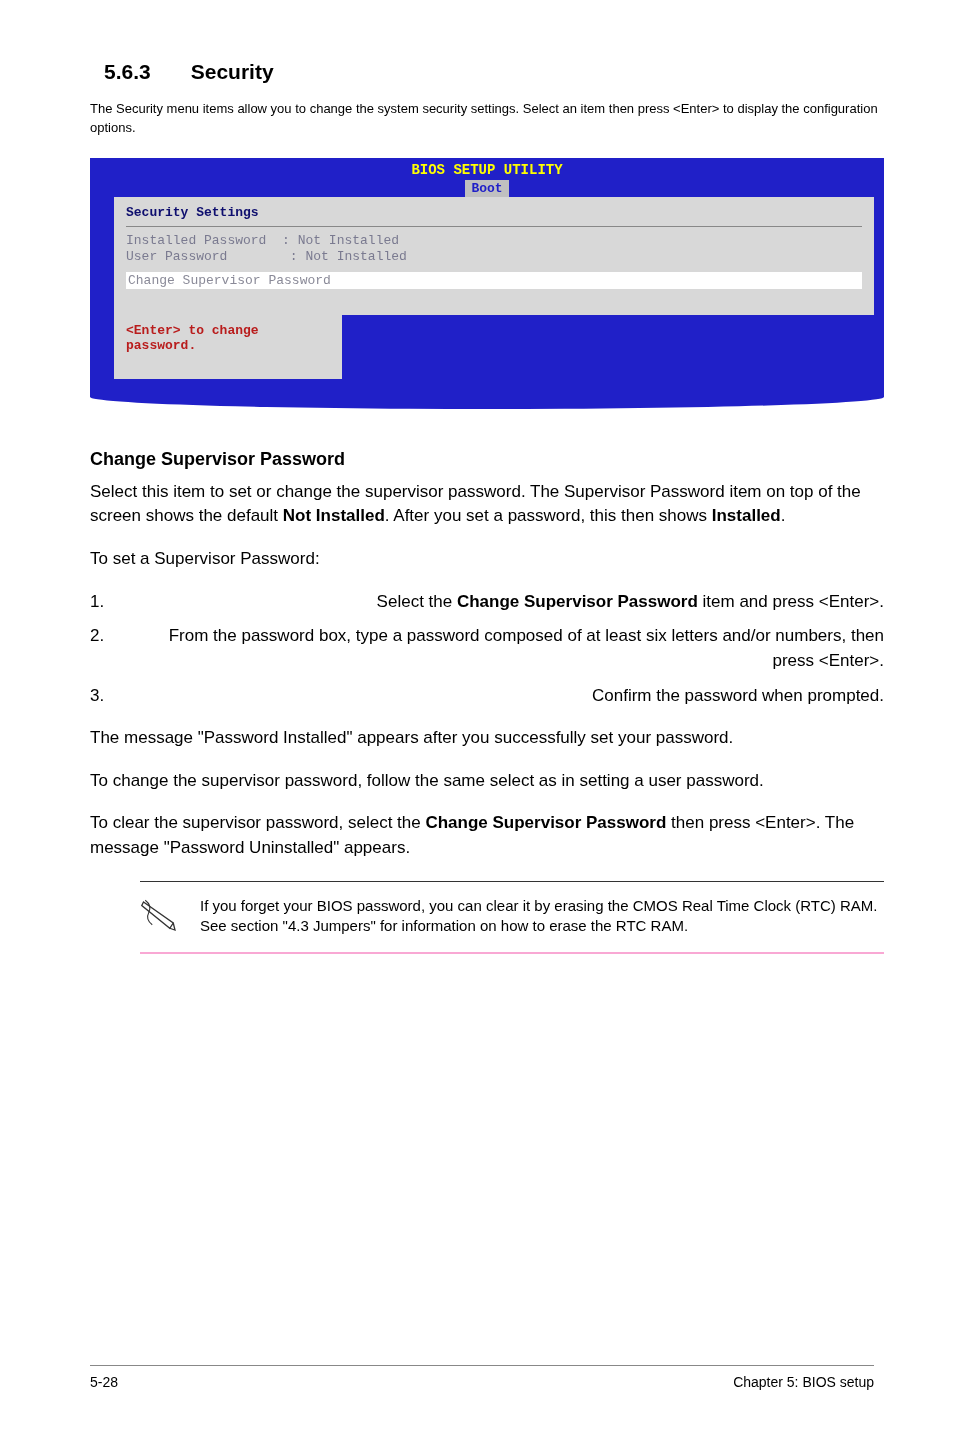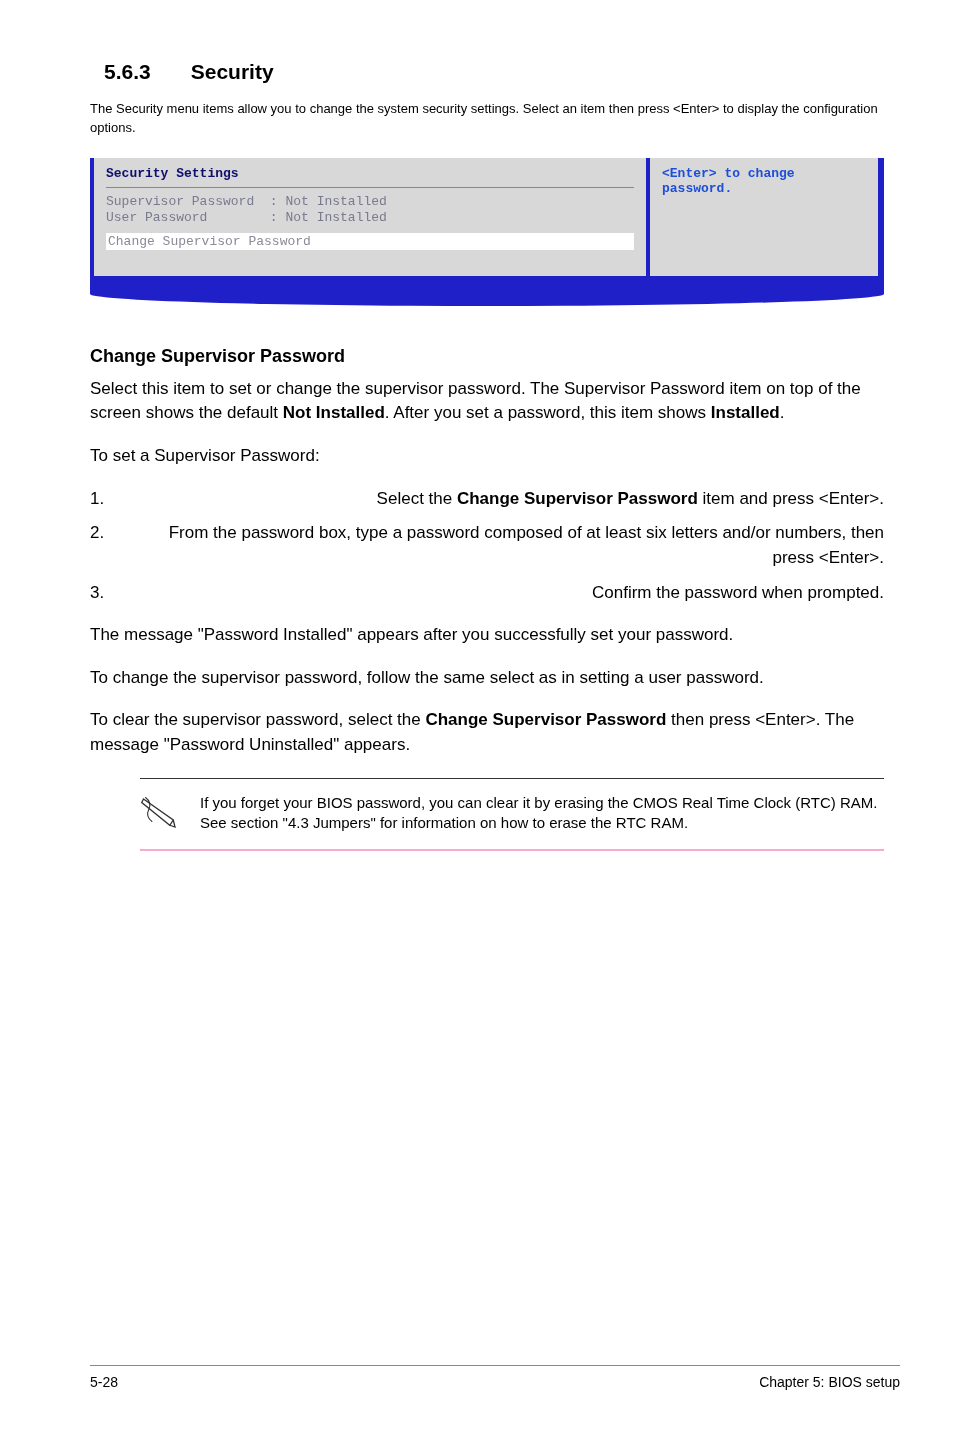--- a/index.html
+++ b/index.html
@@ -56,38 +56,39 @@
       color: #2020c8;
       font-family: 'Courier New', monospace;
       font-size: 13px;
       font-weight: bold;
       padding: 1px 6px;
       display: inline-block;
       margin-top: 1px;
     }
     .bios-body {
       display: flex;
-      padding: 0 6px 30px 4px;
+      padding: 0 6px 30px 24px;
+      flex-direction: column;
     }
     .bios-left {
       background: #d8d8d8;
       flex: 1;
       padding: 8px 12px 26px 12px;
       margin-right: 4px;
       font-family: 'Courier New', monospace;
       font-size: 13px;
       color: #1a1a8a;
     }
     .bios-right {
       background: #d8d8d8;
       width: 228px;
       padding: 8px 12px 26px 12px;
       font-family: 'Courier New', monospace;
       font-size: 13px;
-      color: #1d4ed8;
+      color: #b91c1c;
       font-weight: bold;
     }
     .bios-left-heading {
       color: #0e0e6e;
       font-weight: bold;
       border-bottom: 1px solid #888;
       padding-bottom: 6px;
       margin-bottom: 6px;
     }
     .bios-row {
@@ -150,60 +151,64 @@
     }
     .note-text {
       font-size: 15px;
       line-height: 1.35;
       flex: 1;
     }
     .footer {
       position: absolute;
       bottom: 48px;
       left: 90px;
-      right: 54px;
+      right: 80px;
       border-top: 1px solid #888;
       padding-top: 8px;
       display: flex;
       justify-content: space-between;
       font-size: 14px;
     }
     b { font-weight: bold; }
   </style>
 </head>
 <body>
 
 <h2 class="section-heading">
   <span class="section-number">5.6.3</span><span>Security</span>
 </h2>
 
 <p class="intro-text">The Security menu items allow you to change the system security settings. Select an item then press &lt;Enter&gt; to display the configuration options.</p>
 
 <div class="bios-panel">
+  <div class="bios-header">
+    <span class="bios-title">BIOS SETUP UTILITY</span>
+    <span class="bios-tab">Boot</span>
+  </div>
   <div class="bios-body">
     <div class="bios-left">
       <div class="bios-left-heading">Security Settings</div>
       <div class="bios-row">
-        <span>Supervisor Password</span>&nbsp;&nbsp;<span>: Not Installed</span>
+        <span>Installed Password</span>&nbsp;&nbsp;<span>: Not Installed</span>
       </div>
       <div class="bios-row">
         <span>User Password</span>&nbsp;&nbsp;&nbsp;&nbsp;&nbsp;&nbsp;&nbsp;&nbsp;<span>: Not Installed</span>
       </div>
       <span class="bios-selected">Change Supervisor Password</span>
     </div>
     <div class="bios-right">
       <div>&lt;Enter&gt; to change password.</div>
     </div>
   </div>
 </div>
 
 <h3 class="sub-heading">Change Supervisor Password</h3>
 
 <p class="body-text">
-  <span>Select this item to set or change the supervisor password. The Supervisor Password item on top of the screen shows the default </span><b>Not Installed</b><span>. After you set a password, this item shows </span><b>Installed</b><span>.</span>
+  <span>Select this item to set or change the supervisor password. The Supervisor Password item on top of the screen shows the default </span><b>Not Installed</b><span>. After you set a password, this then shows </span><b>Installed</b><span>.</span>
 </p>
 
 <p class="body-text">To set a Supervisor Password:</p>
 
 <ol class="list">
   <li>
     <span class="list-num">1.</span>
     <span class="list-content">
       <span>Select the </span><b>Change Supervisor Password</b><span> item and press &lt;Enter&gt;.</span>
     </span>

